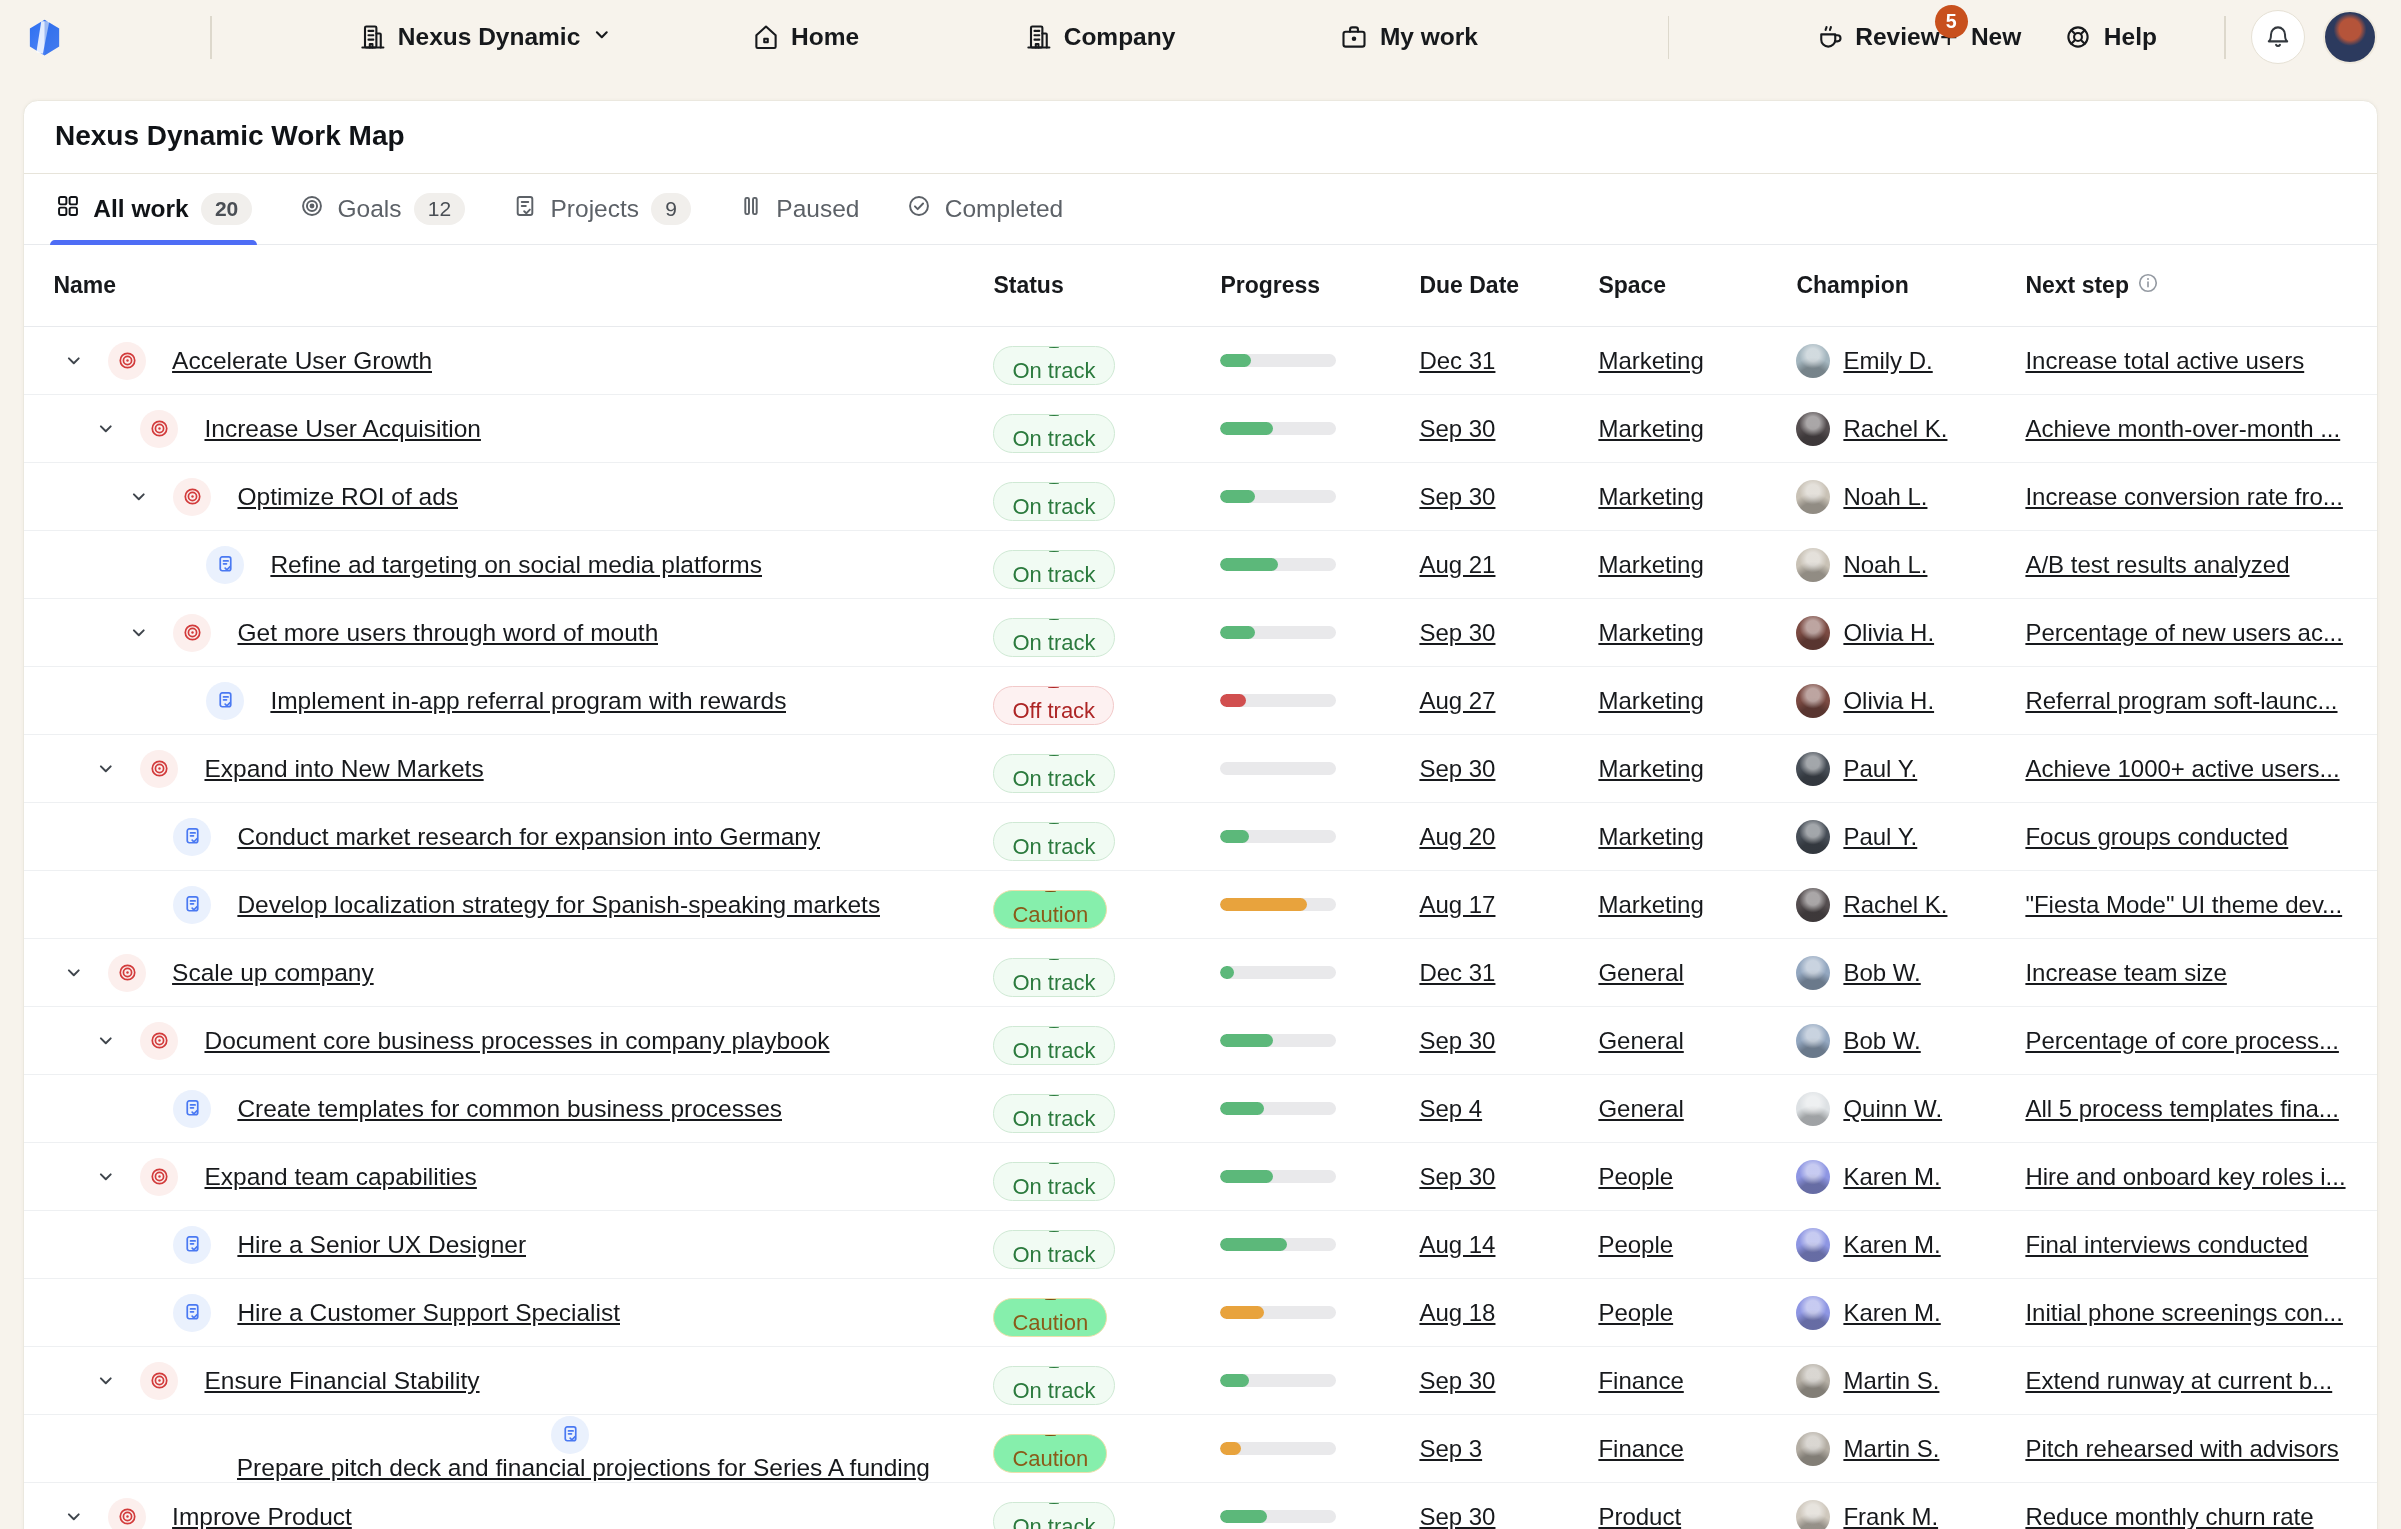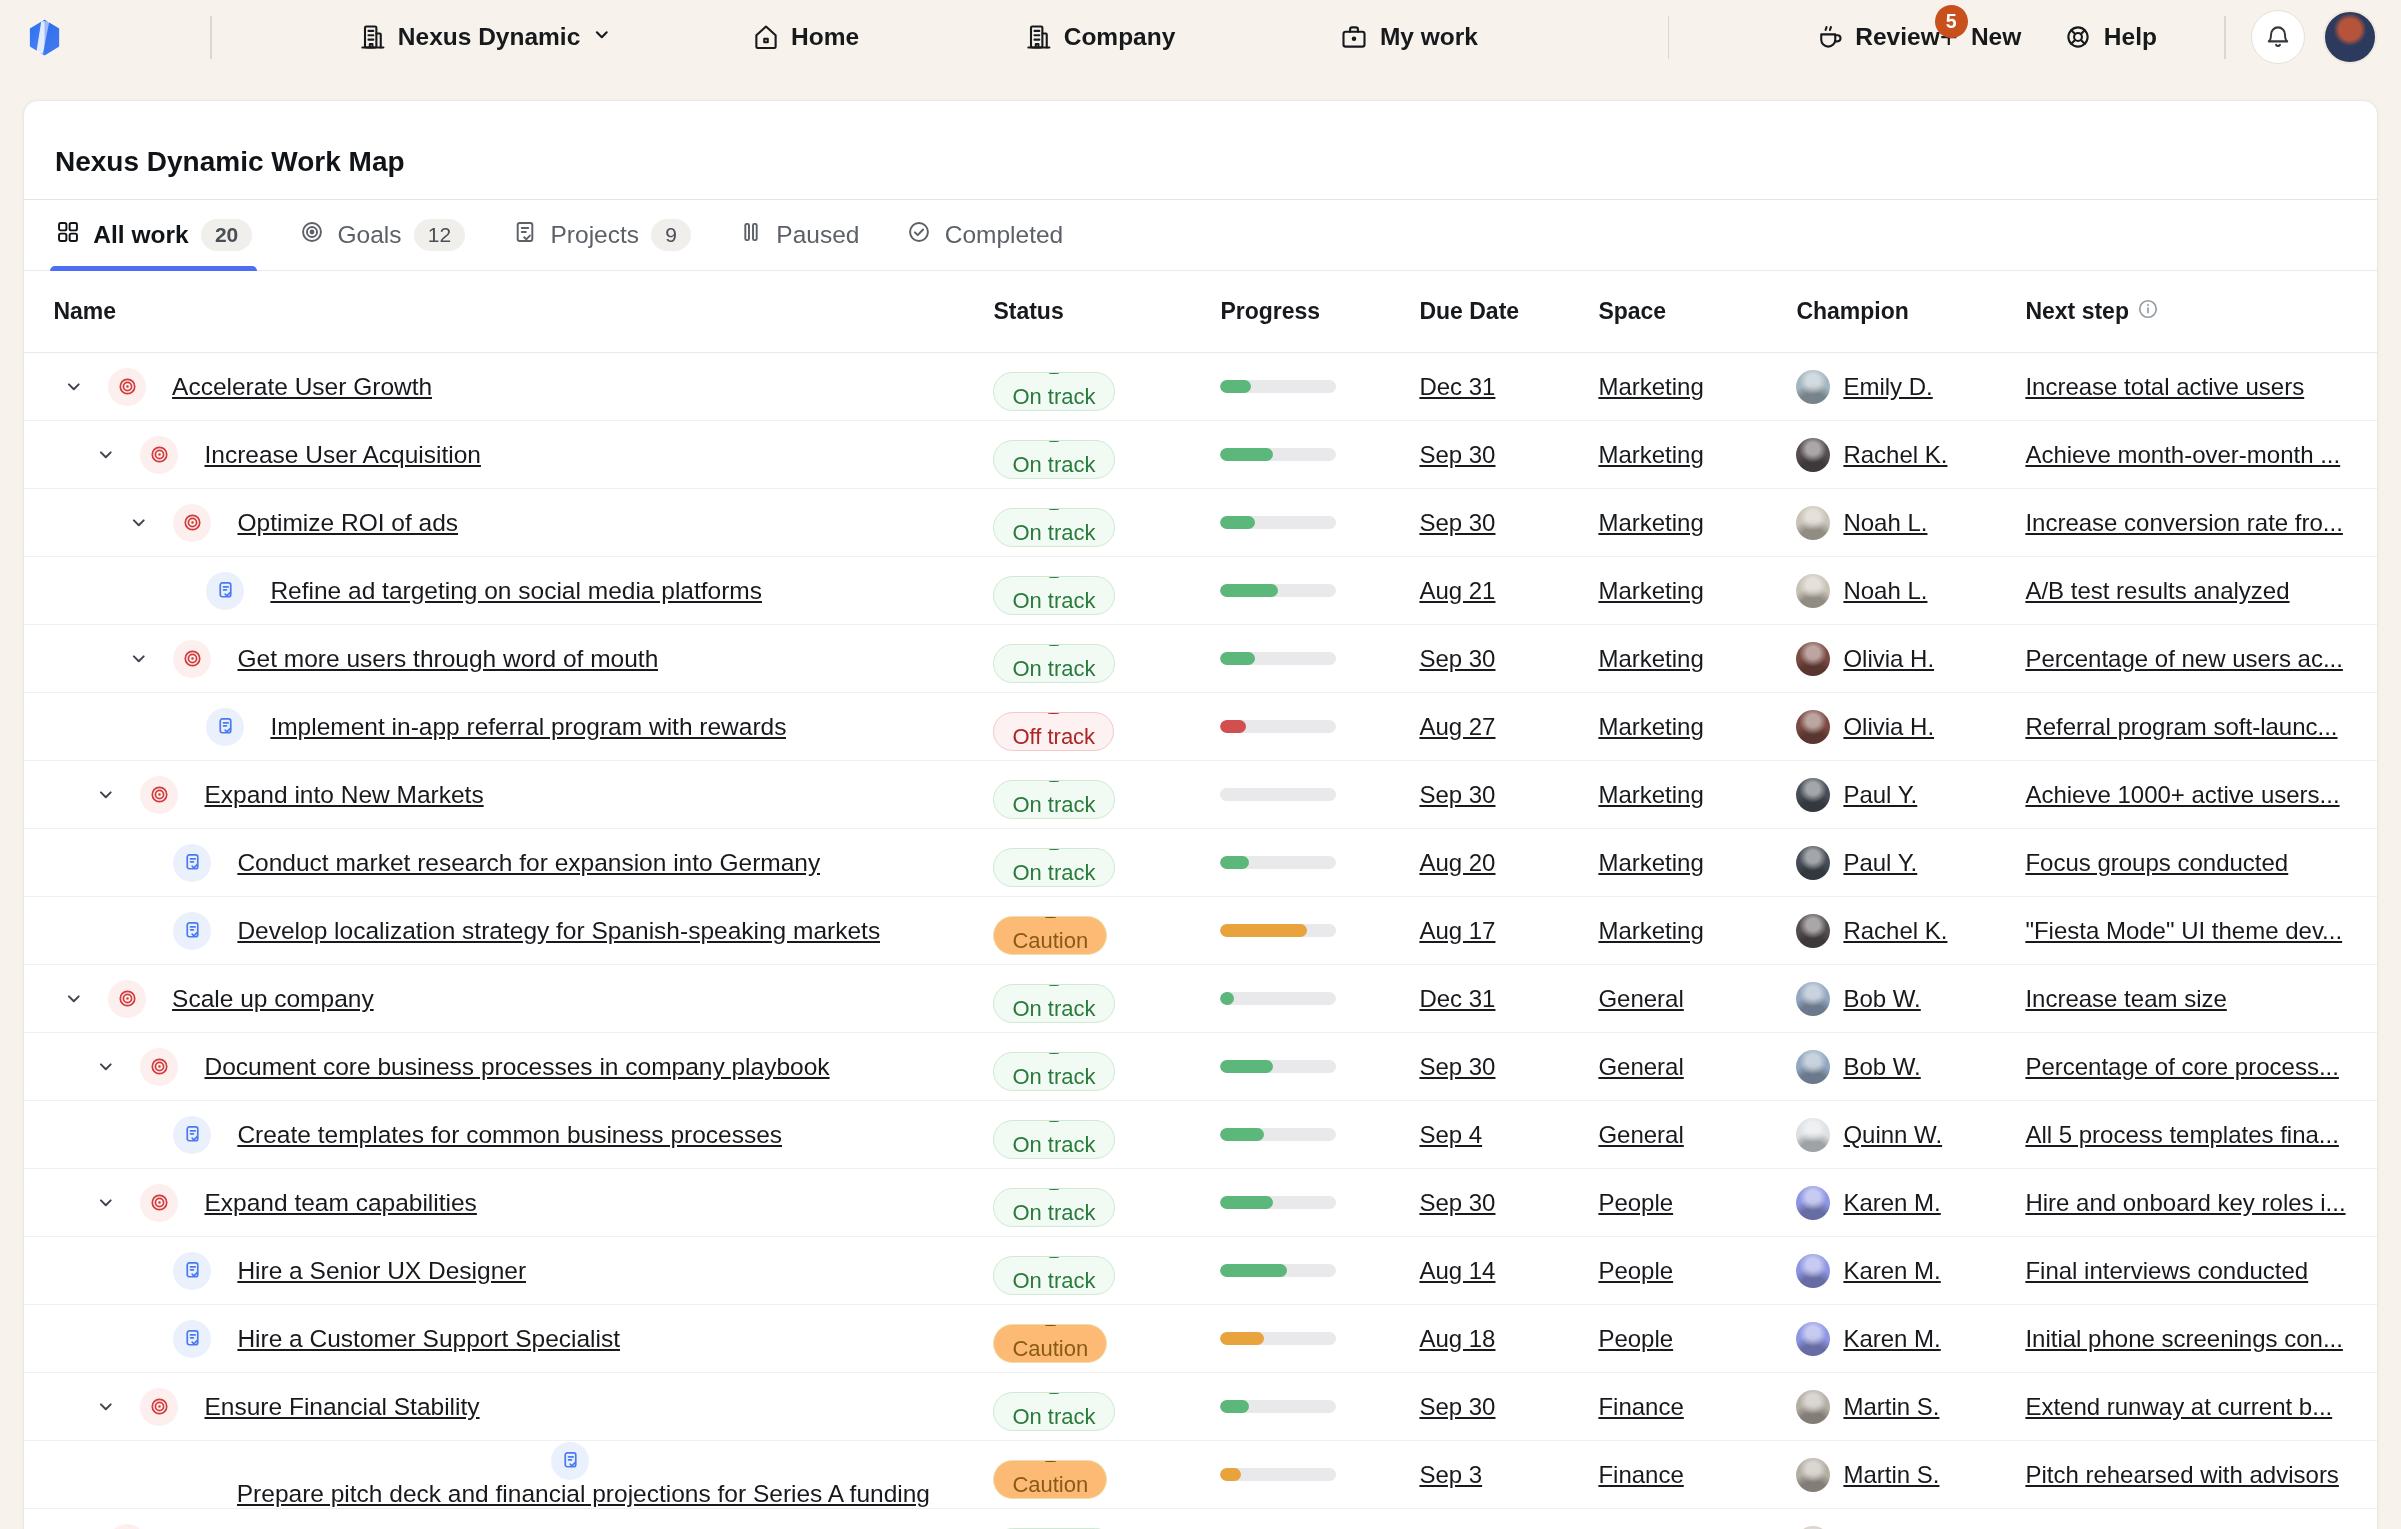--- a/index.html
+++ b/index.html
@@ -25,21 +25,21 @@
   .iconbtn { width:54px; height:54px; border-radius:50%; background:#fff;
     border:1.6px solid #e6e1d5; display:flex; align-items:center; justify-content:center; cursor:pointer; }
   .iconbtn svg { width:28px; height:28px; }
   .user-avatar { width:54px; height:54px; border-radius:50%; margin-left:18px; cursor:pointer;
     border:2.5px solid #efe9dd;
     background:radial-gradient(circle at 50% 35%, #b5543a 0 26%, rgba(0,0,0,0) 40%), #2c3a5e; }
 
   
   .card { margin:26px 23px 0; background:#fff; border:0.8px solid #ebe8df; border-radius:14.7px;
     box-shadow:0 0.8px 3.3px rgba(60,50,20,.05); height:1554px; overflow:hidden; }
-  .card-title { font-size:28px; font-weight:700; color:#101317; padding:13px 31px 21px;margin-top:32px; }
+  .card-title { font-size:28px; font-weight:700; color:#101317; padding:19px 31px 21px; }
 
   .tabsrow { display:flex; align-items:stretch; height:72px; padding:0 31px;
     border-top:0.8px solid #e7e4da; border-bottom:0.8px solid #e8eaed; }
   .tab { position:relative; display:flex; align-items:center; gap:12.3px; margin-right:47px;
     font-size:24.5px; color:#5c6167; cursor:pointer; white-space:nowrap; }
   .tab svg { width:26px; height:26px; }
   .tab .count { background:#f1efec; border-radius:817px; padding:4.1px 14px; font-size:21px; color:#4a4f55; }
   .tab.active { color:#101317; font-weight:700; }
   .tab.active .underline { position:absolute; left:-4.9px; right:-4.9px; bottom:-0.8px; height:4.9px;
     border-radius:4.9px 4.9px 0 0; background:var(--accent,#4e6df5); }
@@ -62,21 +62,21 @@
   .typedot svg { width:21px; height:21px; }
   .rowname { font-size:24.5px; color:#17191c; white-space:nowrap; overflow:hidden; }
 
   .badge { display:inline-flex; align-items:center; gap:10.6px; height:39px; padding:0 18px;
     border-radius:817px; font-size:22px; font-weight:500; border:1.6px solid transparent;flex-direction:column; }
   .badge .dot { width:10.6px; height:10.6px; border-radius:50%; }
   .badge.on-track { background:#f1fbf3; border-color:#cfe9d4; color:#2b7a3d; }
   .badge.on-track .dot { background:#2b7a3d; }
   .badge.off-track { background:#fdf1f1; border-color:#f2c9c9; color:#ad2525; }
   .badge.off-track .dot { background:#ad2525; }
-  .badge.caution { background:#fdba74; border-color:#eddfab; color:#8a5a18; }
+  .badge.caution { background:#86efac; border-color:#eddfab; color:#8a5a18; }
   .badge.caution .dot { background:#7a4a12; }
 
   .pbar { width:116px; height:13px; border-radius:817px; background:#e9e9eb; overflow:hidden; }
   .pfill { height:100%; border-radius:817px; }
 
   .cell-text { font-size:24px; color:#17191c; white-space:nowrap; }
   .champ { display:flex; align-items:center; gap:13px; min-width:0; }
   .avatar { width:34px; height:34px; border-radius:50%; flex:0 0 auto;
     background-image:radial-gradient(circle at 50% 32%, rgba(255,255,255,.5) 0 22%, rgba(255,255,255,0) 48%),
       radial-gradient(circle at 50% 115%, rgba(0,0,0,.28) 0 38%, rgba(0,0,0,0) 60%); }

